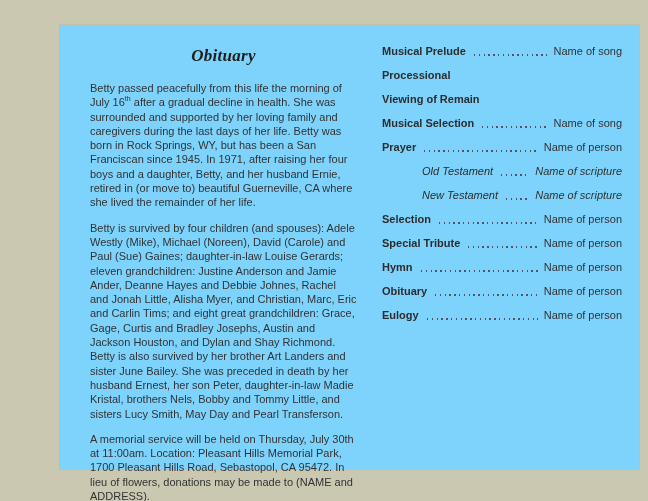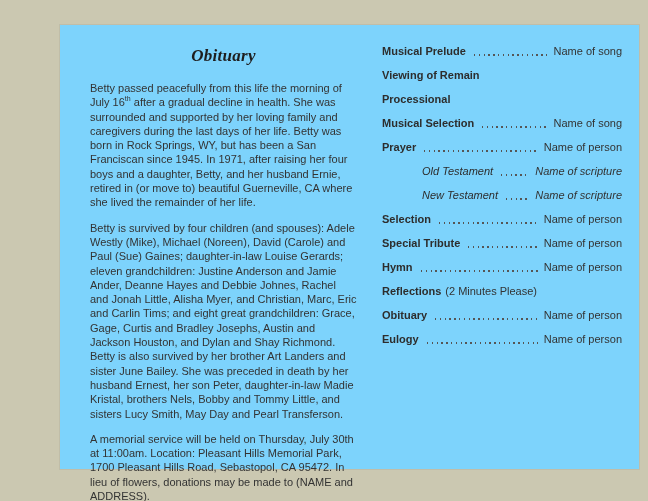--- a/index.html
+++ b/index.html
@@ -64,24 +64,24 @@
   </div>
 
   <div class="col right-col">
     <div>
         <div class="svc-row">
           <span class="svc-label">Musical Prelude</span>
           <span class="leader"></span>
           <span class="svc-value">Name of song</span>
         </div>
         <div class="svc-row">
-          <span class="svc-label">Viewing of Remain</span>
+          <span class="svc-label">Processional</span>
         </div>
         <div class="svc-row">
-          <span class="svc-label">Processional</span>
+          <span class="svc-label">Viewing of Remain</span>
         </div>
         <div class="svc-row">
           <span class="svc-label">Musical Selection</span>
           <span class="leader"></span>
           <span class="svc-value">Name of song</span>
         </div>
         <div class="svc-row">
           <span class="svc-label">Prayer</span>
           <span class="leader"></span>
           <span class="svc-value">Name of person</span>
@@ -105,24 +105,20 @@
           <span class="svc-label">Special Tribute</span>
           <span class="leader"></span>
           <span class="svc-value">Name of person</span>
         </div>
         <div class="svc-row">
           <span class="svc-label">Hymn</span>
           <span class="leader"></span>
           <span class="svc-value">Name of person</span>
         </div>
         <div class="svc-row">
-          <span class="svc-label">Reflections</span>
-          <span class="svc-suffix">(2 Minutes Please)</span>
-        </div>
-        <div class="svc-row">
           <span class="svc-label">Obituary</span>
           <span class="leader"></span>
           <span class="svc-value">Name of person</span>
         </div>
         <div class="svc-row">
           <span class="svc-label">Eulogy</span>
           <span class="leader"></span>
           <span class="svc-value">Name of person</span>
         </div>
       </div>

